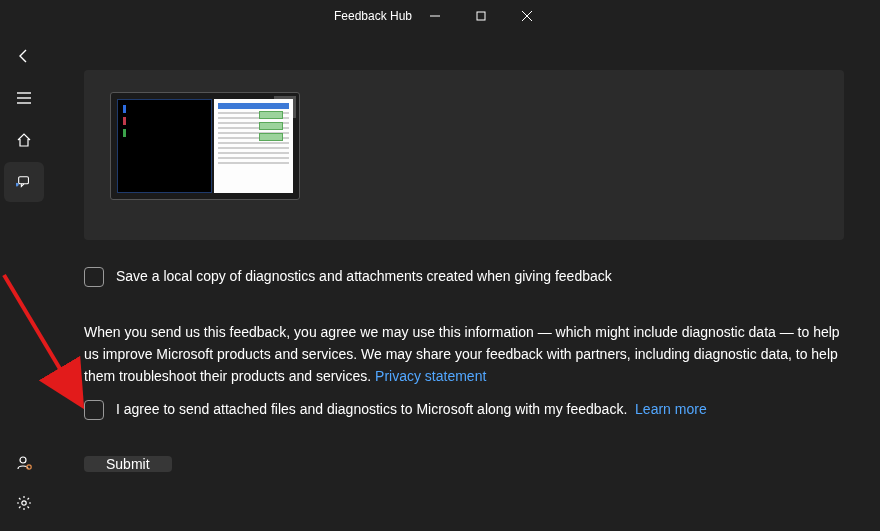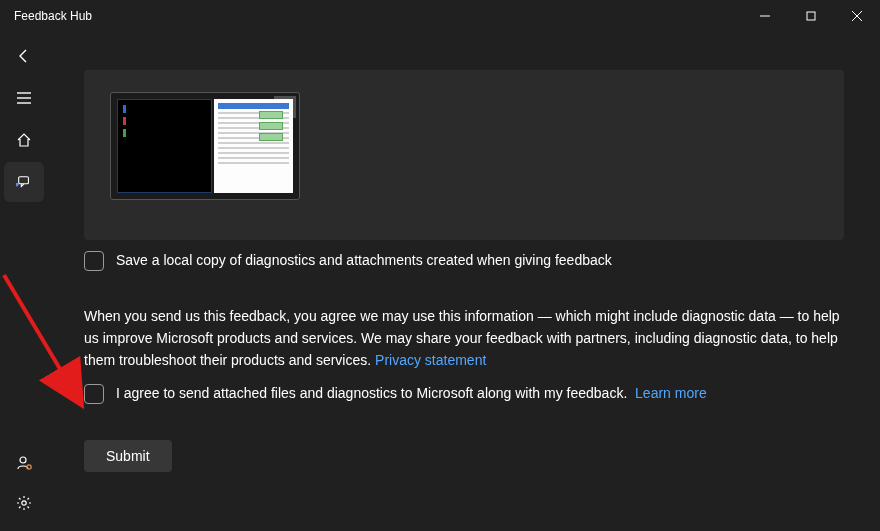--- a/index.html
+++ b/index.html
@@ -9,22 +9,22 @@
   background: #202020;
   font-family: "Segoe UI", sans-serif;
   color: #ffffff;
   overflow: hidden;
   position: relative;
 }
 .titlebar {
   height: 32px;
   display: flex;
   align-items: center;
-  justify-content: space-between;
-  padding-left: 14px;
+  justify-content: center;
+  padding-left: 4px;
 }
 .titlebar-title {
   font-size: 12px;
   color: #ffffff;
 }
 .win-controls {
   display: flex;
 }
 .win-btn {
   width: 46px;
@@ -128,21 +128,21 @@
 .thumb-right .tl1 { height:6px; margin:4px 4px 2px; background:#3c79d6; }
 .thumb-right .tl { height:2px; margin:3px 4px; background:#cfcfcf; }
 .thumb-right .col2 {
   position:absolute; right:10px; top:12px; width:24px;
 }
 .thumb-right .col2 .g { height:8px; margin-bottom:3px; background:#9cd39c; border:1px solid #5aa85a; }
 .check-row {
   display: flex;
   align-items: flex-start;
   gap: 12px;
-  margin-top: 10px;
+  margin-top: 26px;
 }
 .checkbox {
   width: 20px;
   height: 20px;
   border: 1.4px solid #9a9a9a;
   border-radius: 4px;
   flex-shrink: 0;
   margin-top: 1px;
 }
 .check-label {
@@ -157,21 +157,21 @@
   margin-top: 34px;
 }
 .link {
   color: #52a7ff;
   cursor: pointer;
 }
 .submit-btn {
   display: inline-flex;
   align-items: center;
   justify-content: center;
-  height: 32px;
+  height: 16px;
   padding: 0 22px;
   background: #373737;
   border-radius: 4px;
   font-size: 14px;
   color: #ffffff;
   margin-top: 36px;
 }
 .arrow-overlay {
   position: absolute;
   left: 0;

